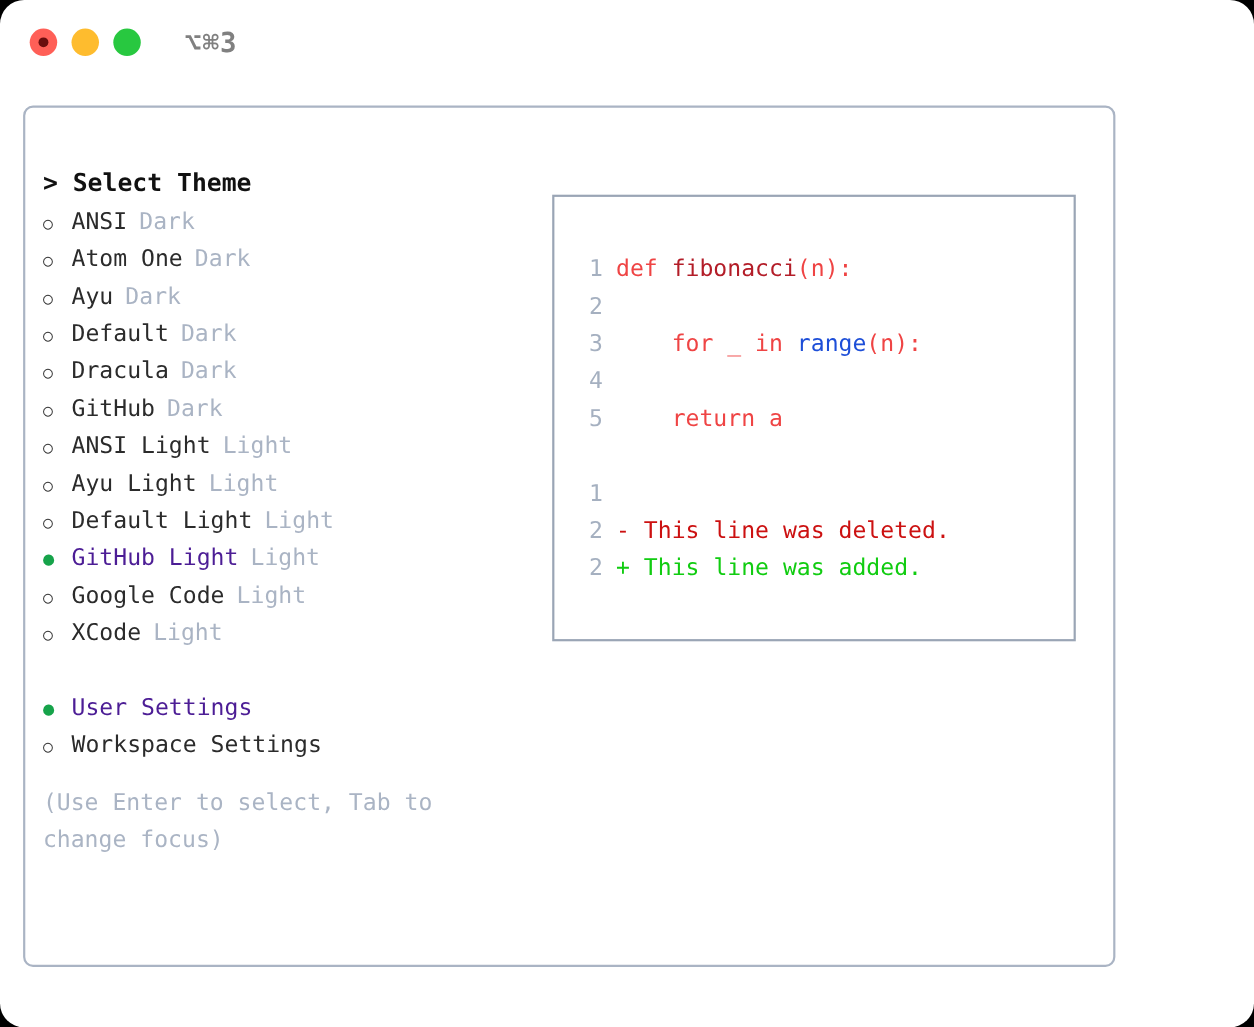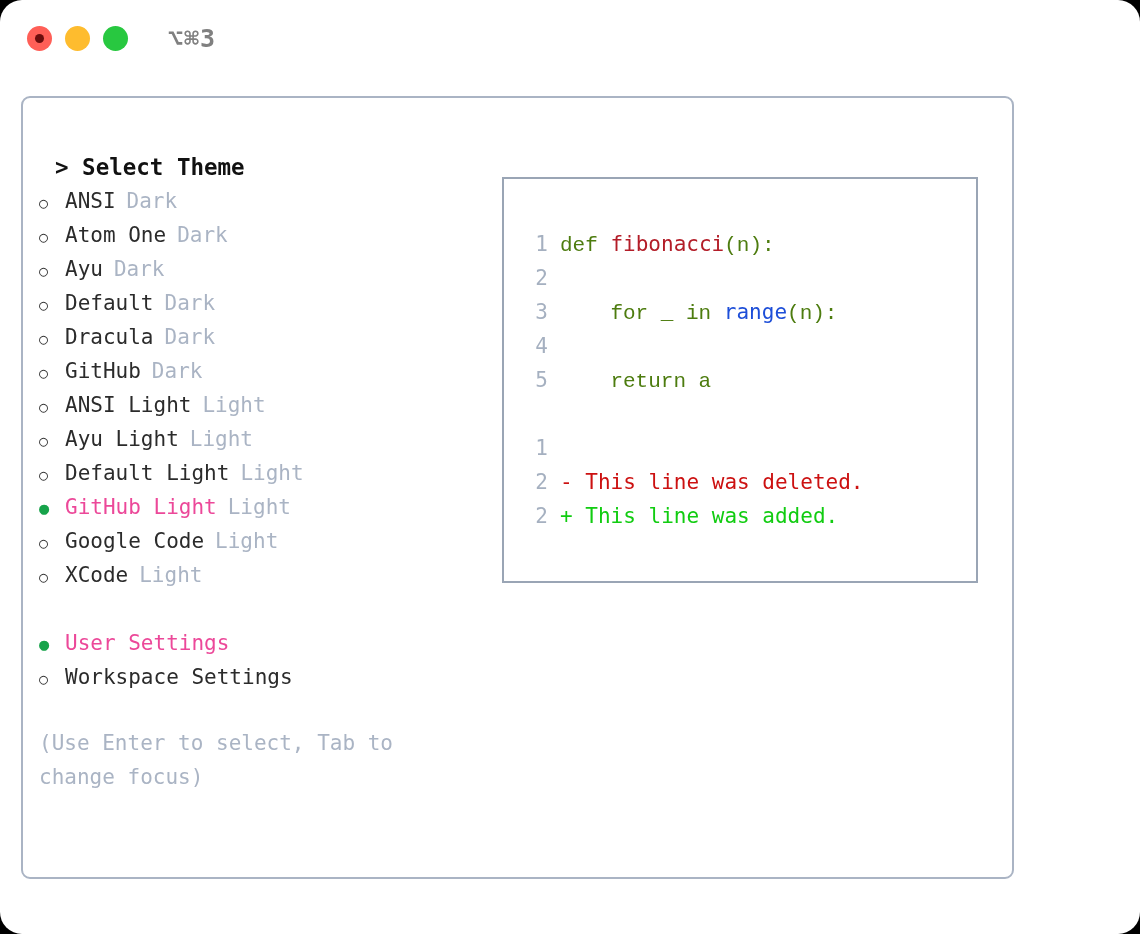--- a/index.html
+++ b/index.html
@@ -91,21 +91,20 @@
     width: 450px;
   }
 
   .list-header {
     font-size: 22.5px;
     font-weight: bold;
     color: #111111;
     white-space: pre;
     line-height: 34px;
     height: 34px;
-    margin-left: 16px;
   }
 
   .opt-row {
     display: flex;
     align-items: baseline;
     line-height: 34px;
     height: 34px;
     font-size: 21px;
     white-space: pre;
   }
@@ -118,40 +117,40 @@
     line-height: 34px;
   }
   .opt-marker.sel {
     color: #16a34a;
     font-size: 17px;
   }
   .opt-label {
     color: #2b2b2b;
   }
   .opt-row.selected .opt-label {
-    color: #ec4899;
+    color: #4c1d95;
   }
   .opt-tag {
     color: #aab4c4;
     padding-left: 11px;
   }
 
   .section-gap { height: 34px; }
 
   .section-title {
     font-size: 21px;
     color: #2b2b2b;
     line-height: 34px;
     height: 34px;
     padding-left: 26px;
     white-space: pre;
   }
 
   .hint {
-    margin-top: 32px;
+    margin-top: 18px;
     font-size: 21px;
     line-height: 34px;
     color: #aab4c4;
     width: 400px;
     white-space: pre-wrap;
   }
 
   
   .right-col {
     position: absolute;
@@ -186,21 +185,21 @@
   }
   .ln {
     flex: 0 0 22px;
     width: 22px;
     text-align: right;
     color: #a5b0c0;
     padding-right: 12px;
   }
   .code-txt { color: #24292e; }
 
-  .tok-plain { color: #4d7c0f; font-family: Liberation Mono, monospace; }
+  .tok-plain { color: #ef4444; }
   .tok-fn    { color: #b31d28; }
   .tok-num   { color: #0d7f7f; }
   .tok-call  { color: #1d4ed8; }
 
   .diff-gap { height: 34px; }
   .diff-ctx { color: #8a8a8a; }
   .diff-del { color: #cc1111; }
   .diff-add { color: #11cc11; }
 </style>
 </head>

